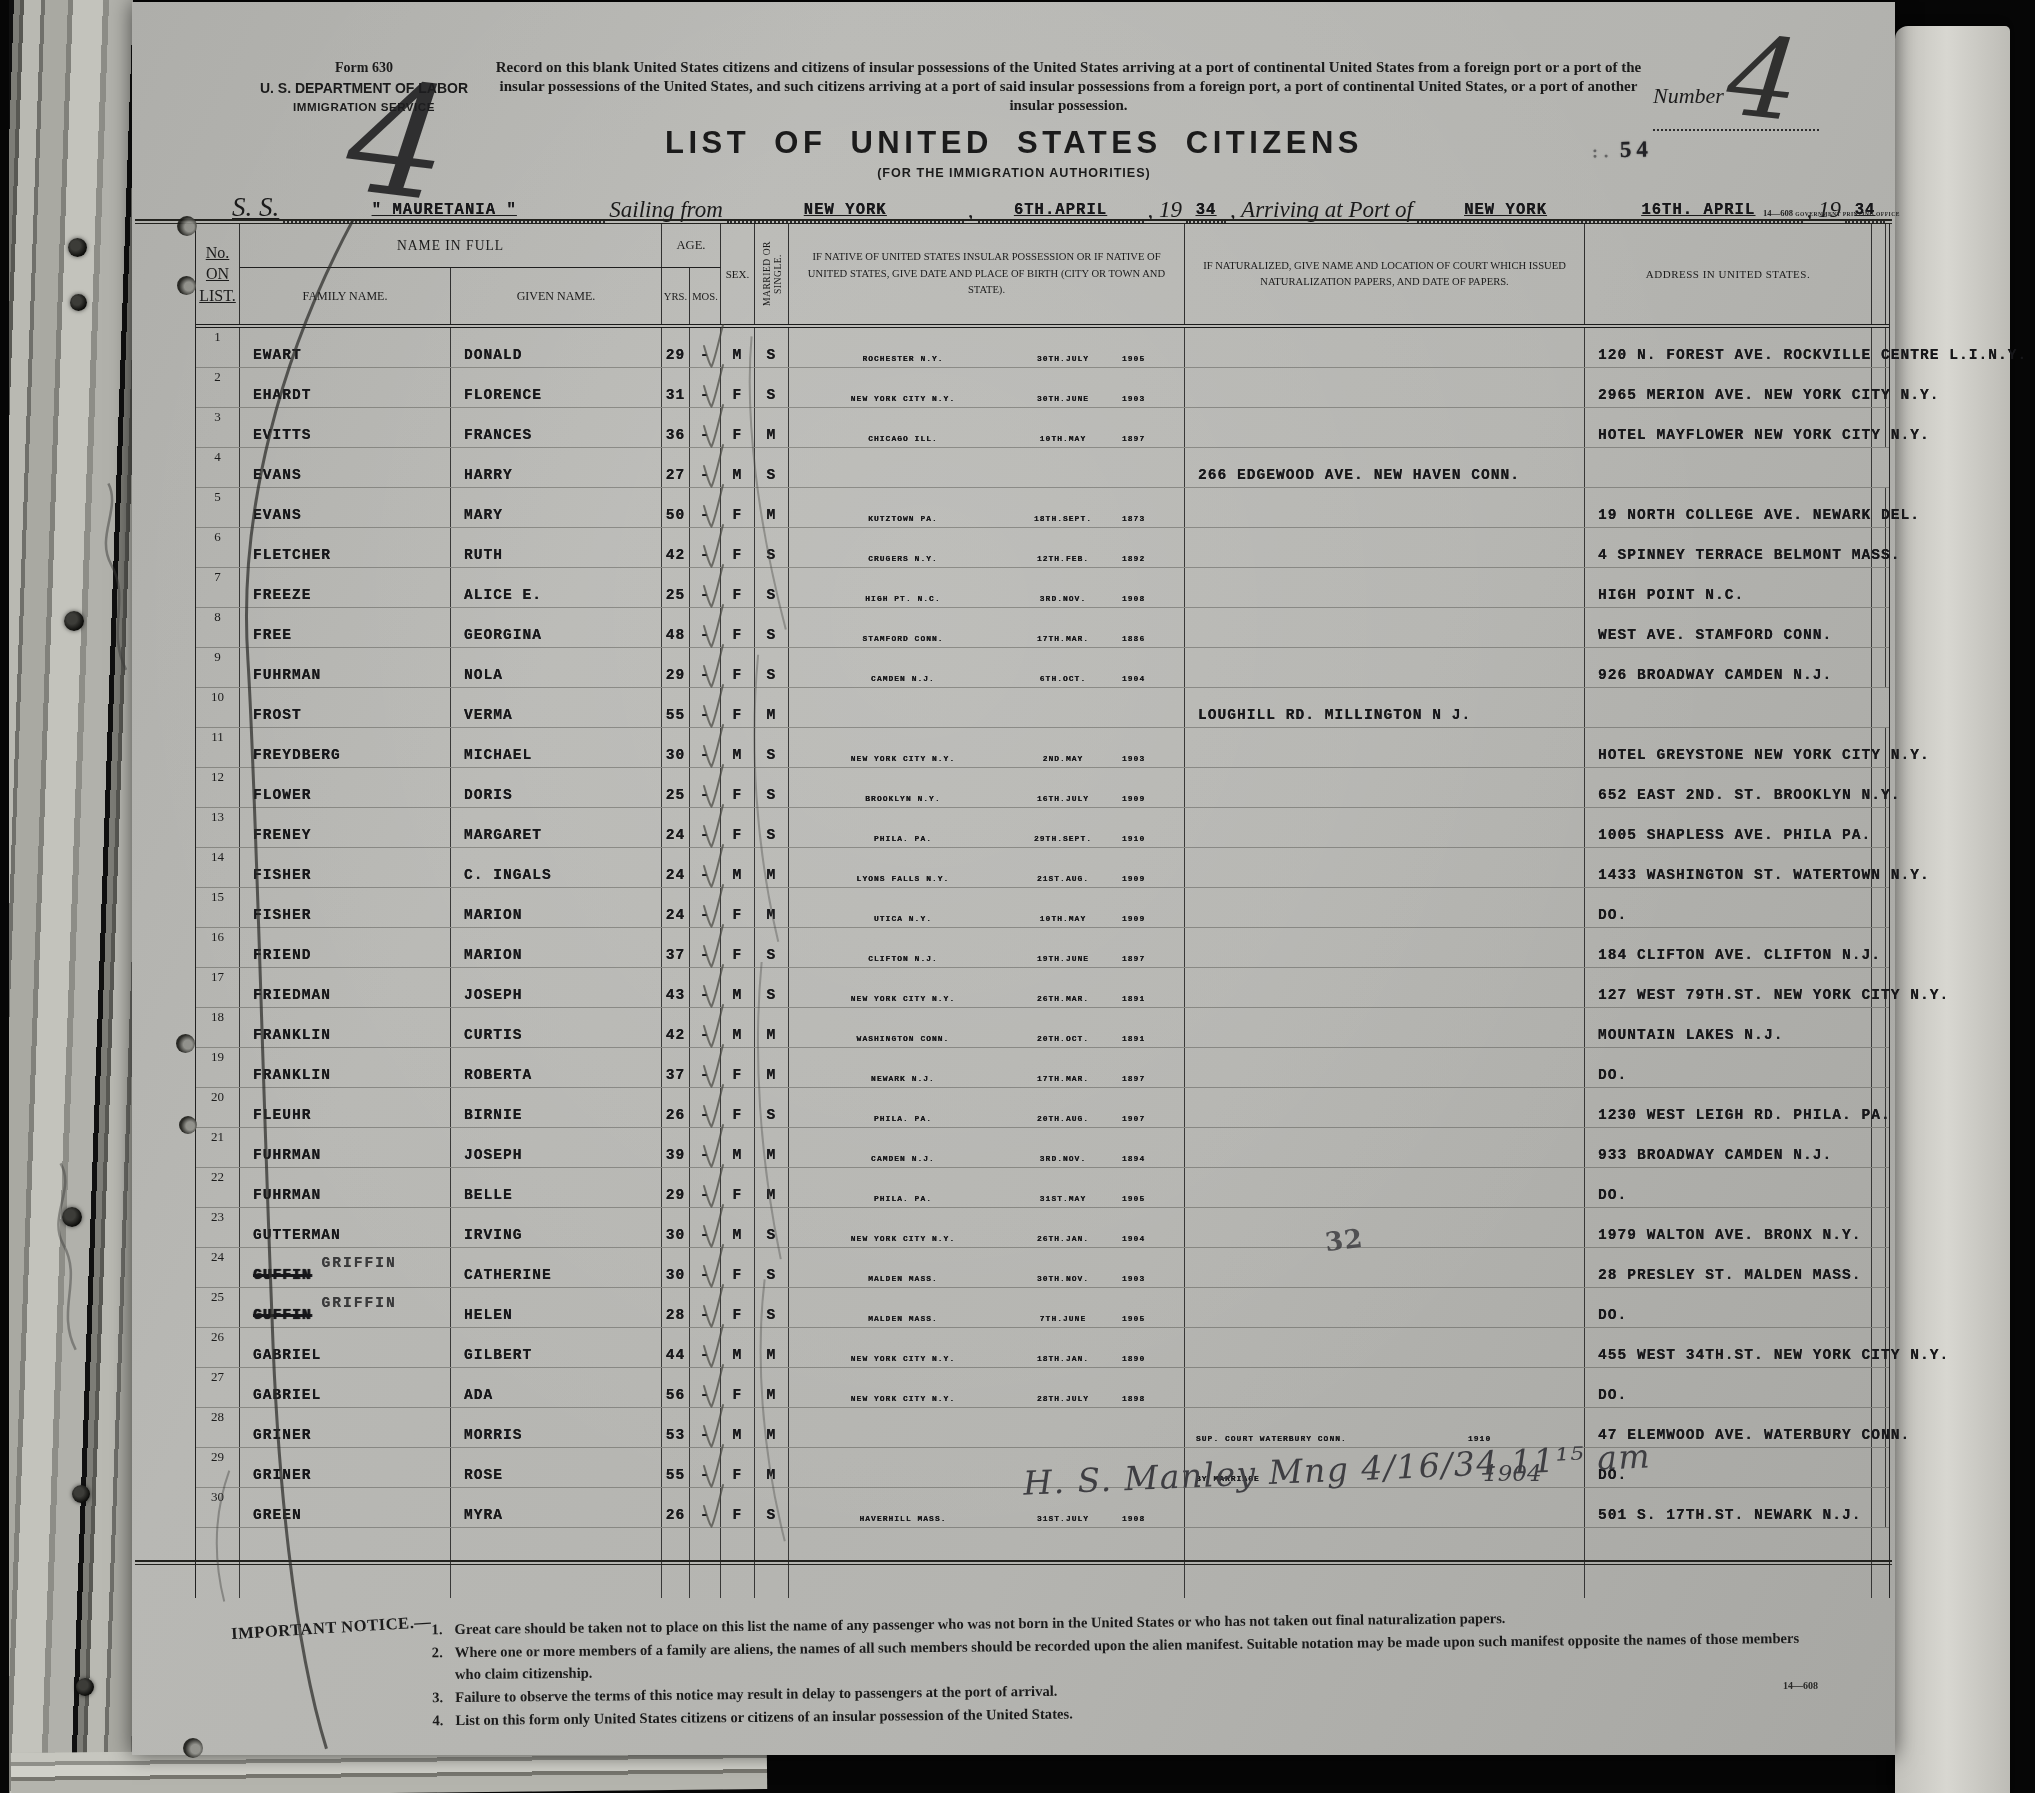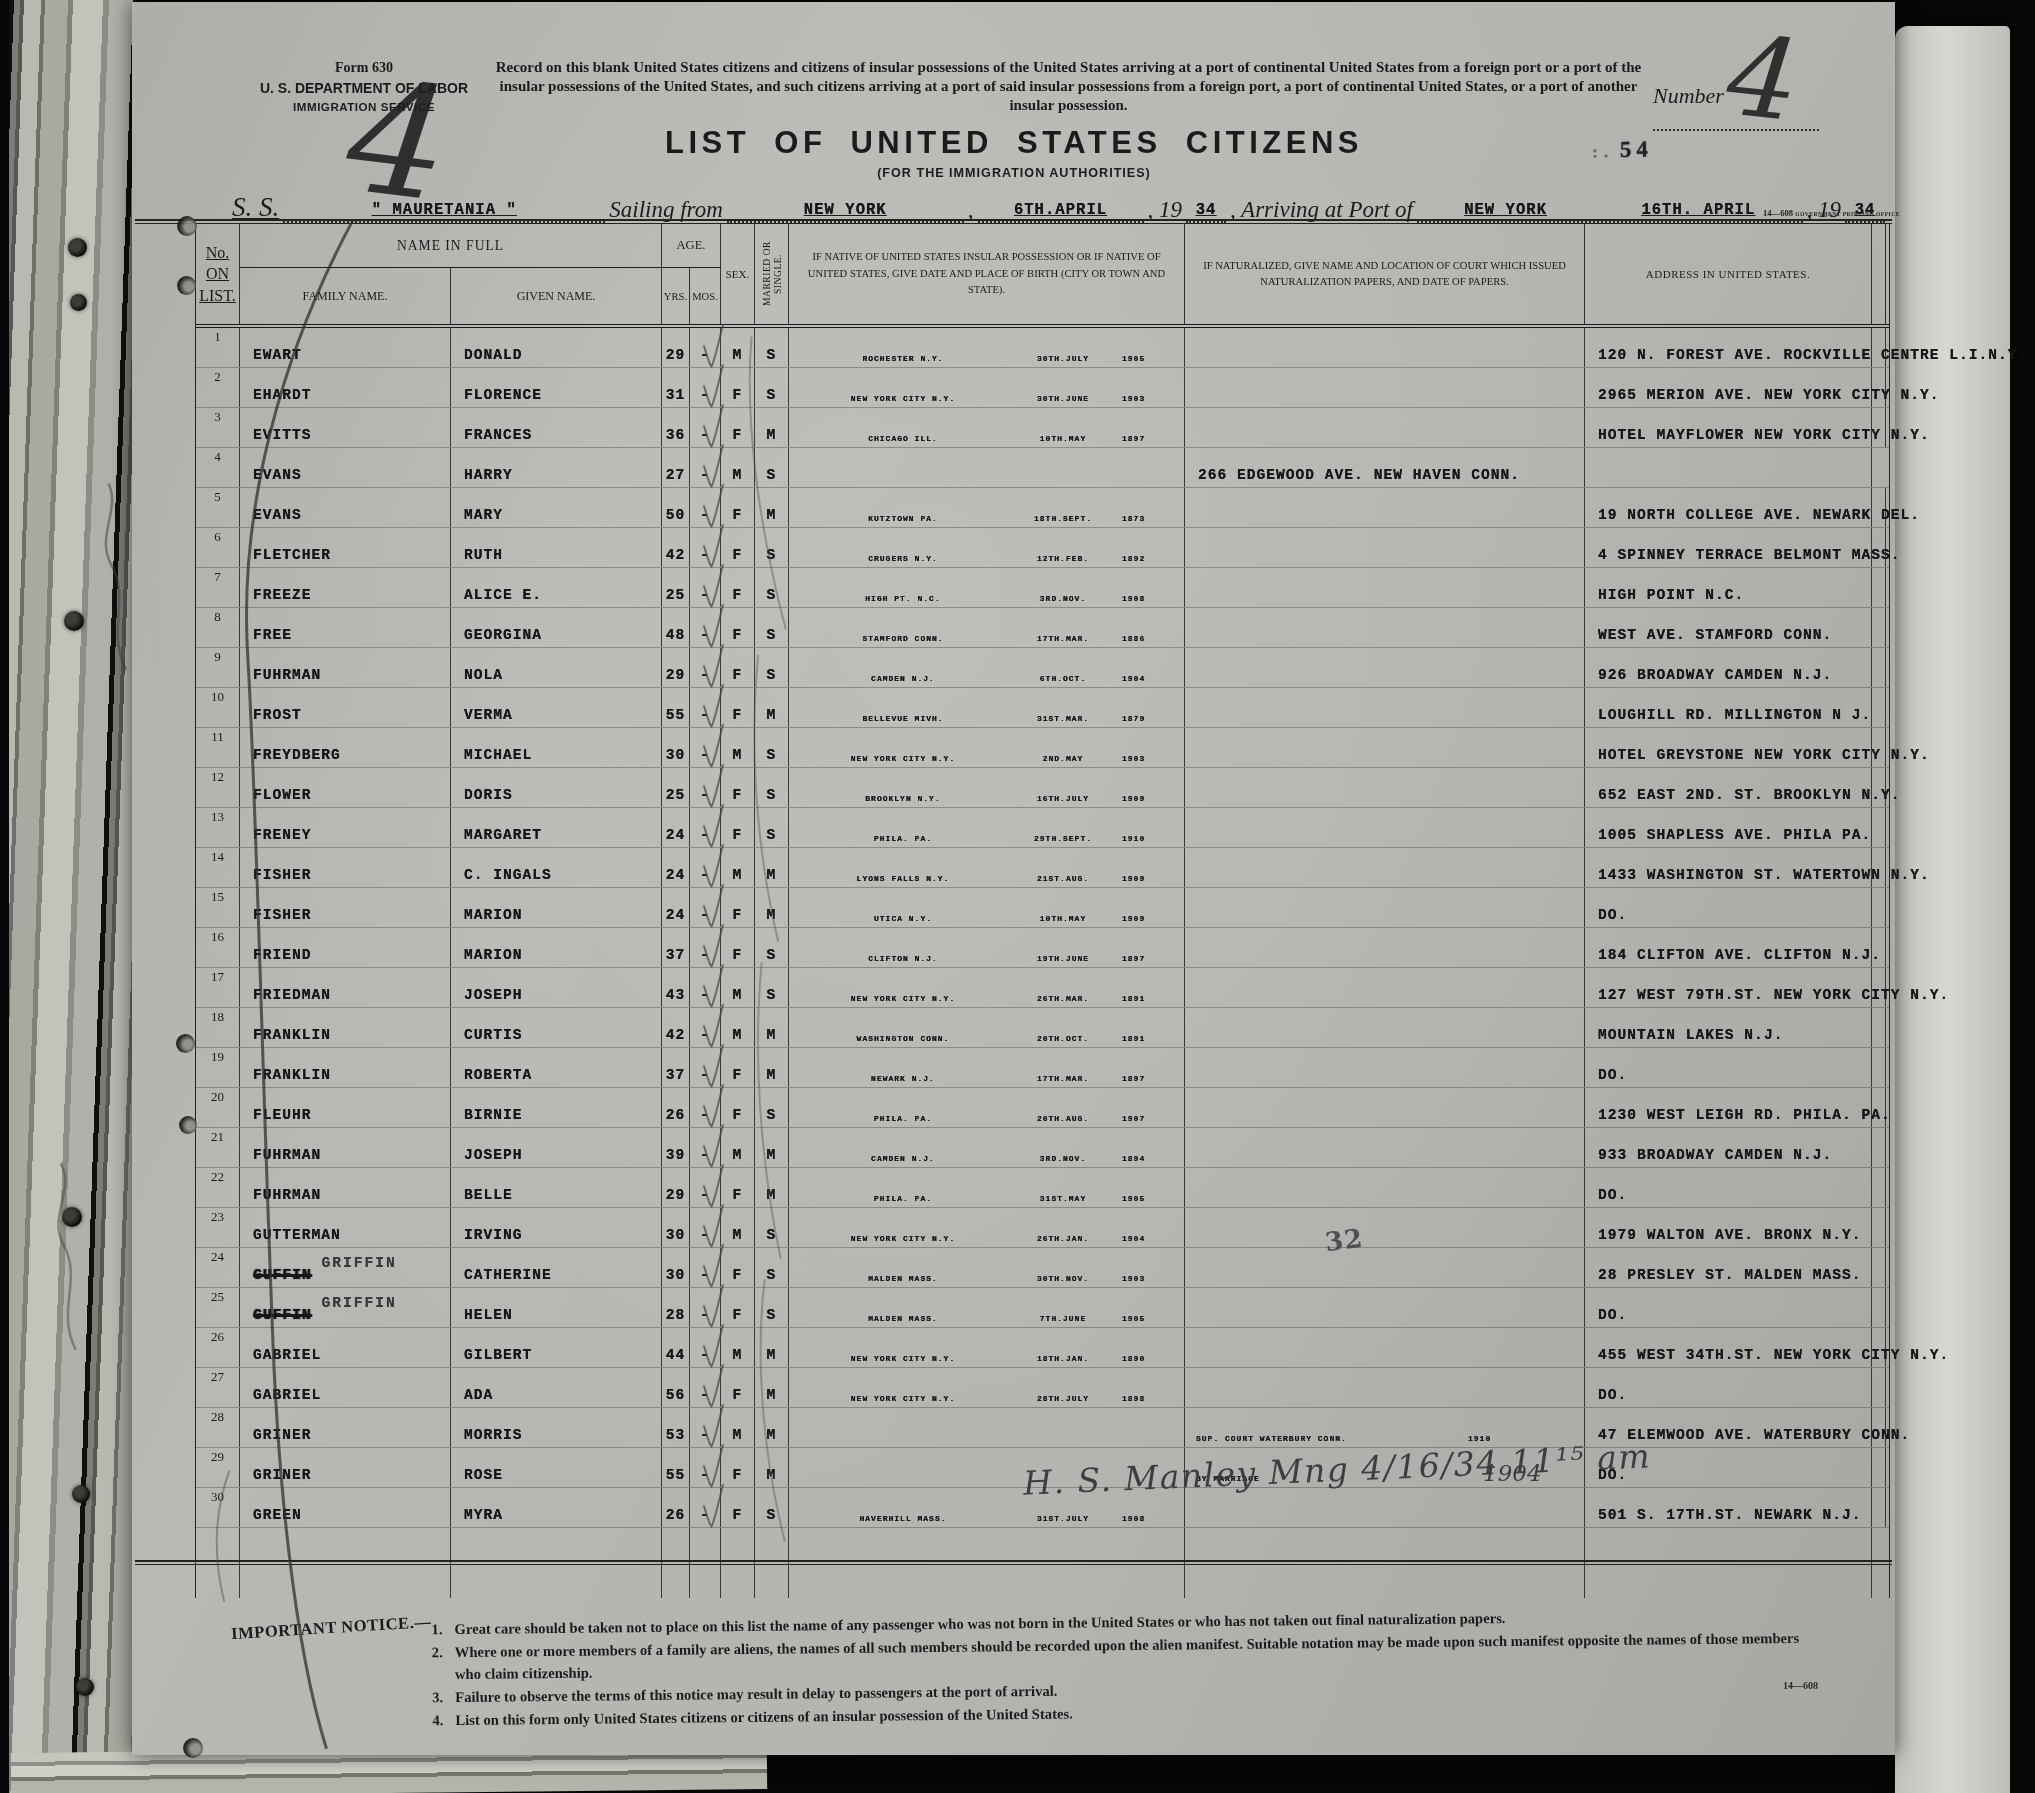--- a/index.html
+++ b/index.html
@@ -593,25 +593,20 @@
     </div>
     <div class="cell-typed c-mos">
       <span class="typed">-</span>
     </div>
     <div class="cell-typed c-sex">
       <span class="typed">F</span>
     </div>
     <div class="cell-typed c-mar">
       <span class="typed">M</span>
     </div>
-    <div class="c-birth">
-      <span class="typed place">BELLEVUE MIVH.</span>
-      <span class="typed bdate">31ST.MAR.</span>
-      <span class="typed">1879</span>
-    </div>
     <div class="c-nat">
       <span class="typed natname"></span>
       <span class="typed"></span>
       <span class="hand-year"></span>
     </div>
     <div class="cell-typed">
       <span class="typed">LOUGHILL RD. MILLINGTON N J.</span>
     </div>
     <div></div>
     <span class="tick">

